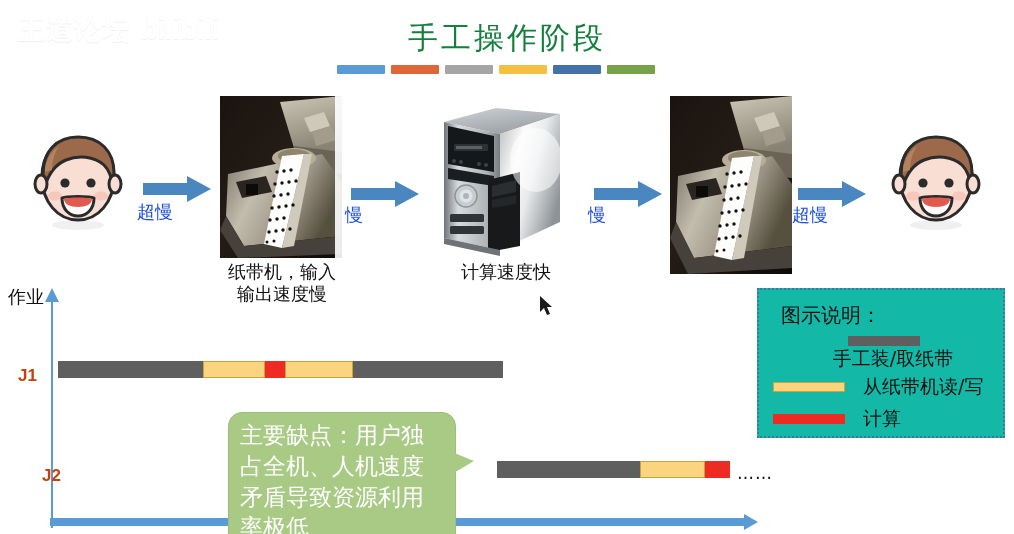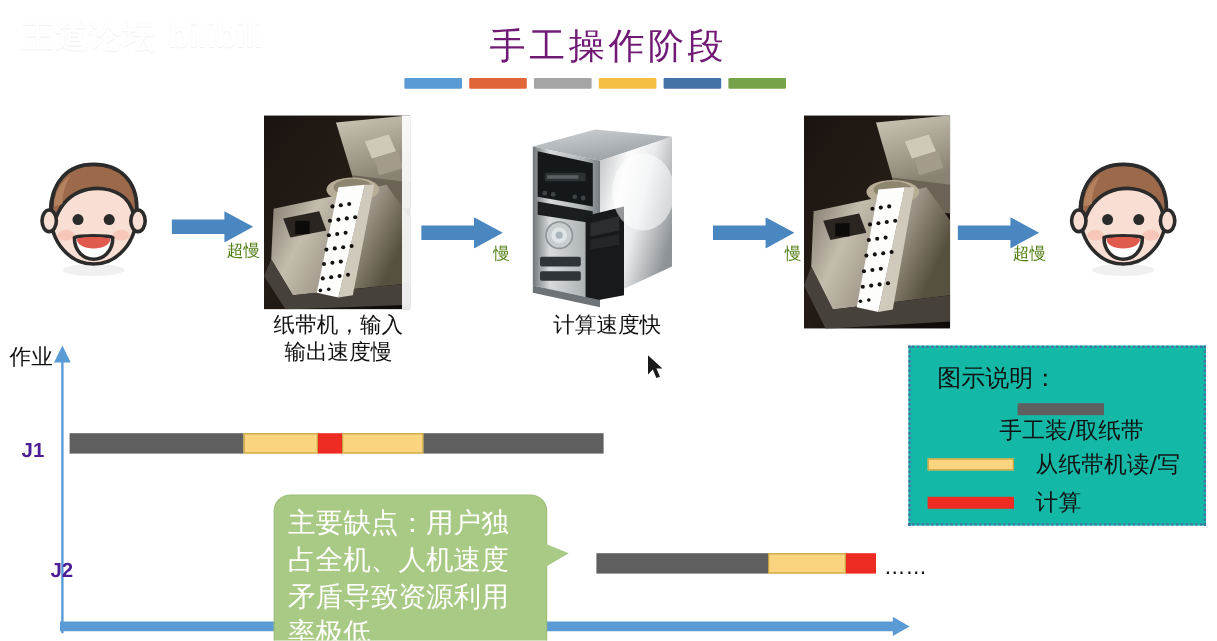--- a/index.html
+++ b/index.html
@@ -36,21 +36,21 @@
     margin-left: 10px;
     letter-spacing: -1px;
   }
 
   
   #title {
     left: 0; top: 18px;
     width: 1014px;
     text-align: center;
     font-size: 30px;
-    color: #701a75;
+    color: #15803d;
     letter-spacing: 3px;
     font-family: "DejaVu Sans", "Liberation Sans", sans-serif;
   }
   #title-rule {
     left: 337px; top: 65px;
     width: 318px;
     height: 9px;
     display: flex;
     gap: 6px;
   }
@@ -62,23 +62,23 @@
   
   .face {
     width: 92px; height: 98px;
   }
 
   
   .flow-arrow {
     width: 68px; height: 26px;
   }
   .flow-label {
-    font-size: 14px;
-    color: #4d7c0f;
-    text-align: right;
+    font-size: 18px;
+    color: #1d4ed8;
+    text-align: left;
     width: 80px;
     font-family: "DejaVu Sans", "Liberation Sans", sans-serif;
   }
 
   
   .photo {
     border: 0;
     overflow: hidden;
     position: absolute;
   }
@@ -90,21 +90,21 @@
     font-family: "DejaVu Sans", "Liberation Sans", sans-serif;
   }
   .axis-label {
     font-size: 18px;
     color: #111111;
     font-family: "DejaVu Sans", "Liberation Sans", sans-serif;
   }
   .job-label {
     font-size: 17px;
     font-weight: bold;
-    color: #4c1d95;
+    color: #c2410c;
     font-family: "Liberation Sans", sans-serif;
   }
   .gantt-seg {
     position: absolute;
     height: 17px;
   }
   .seg-gray   { background: #5f5f5f; }
   .seg-yellow { background: #fbd47f; border: 1px solid #c8a33f; box-sizing: border-box; }
   .seg-red    { background: #ee2b22; }
   .ellipsis {

